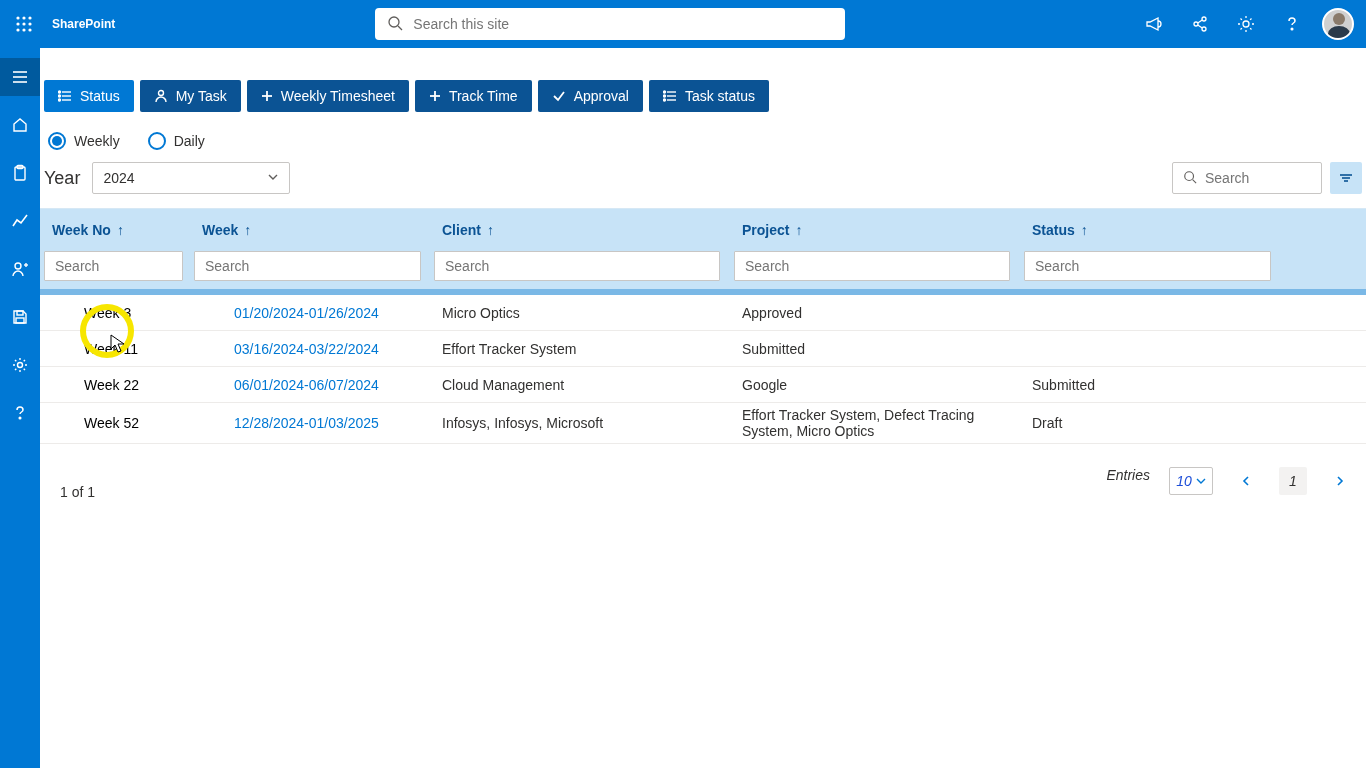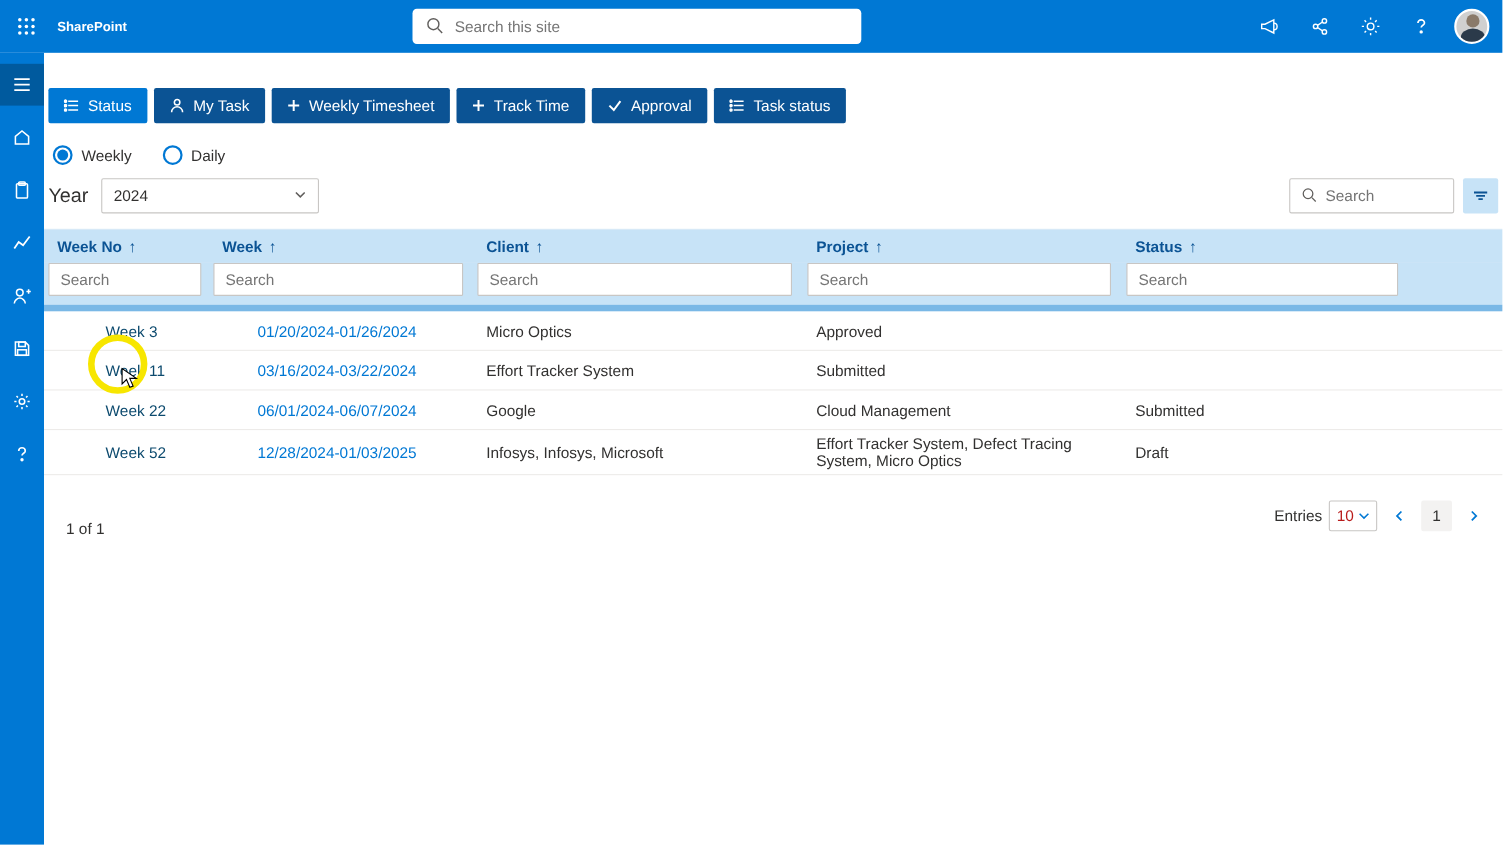--- a/index.html
+++ b/index.html
@@ -2,21 +2,21 @@
 <html><head>
 <meta charset="utf-8">
 <style>
   * { box-sizing: border-box; margin: 0; padding: 0; }
   body { font-family: "Segoe UI", Arial, sans-serif; font-size: 14px; color: #323130; background:#fff; }
 
   
   .suitebar { height: 48px; background: #0078d4; display:flex; align-items:center; color:#fff; }
   .waffle { width:48px; height:48px; display:flex; align-items:center; justify-content:center; cursor:pointer;}
   .brand { font-size:12px; font-weight:600; margin-left:4px;}
-  .searchbox { margin-left:260px; width:408px; height:32px; background:#fff; border-radius:4px; display:flex; align-items:center; padding:0 12px; color:#605e5c;}
+  .searchbox { margin-left:260px; width:470px; height:32px; background:#fff; border-radius:4px; display:flex; align-items:center; padding:0 12px; color:#605e5c;}
   .searchbox input { border:none; outline:none; flex:1; font-size:14px; color:#323130; background:transparent;}
   .searchbox .sicon { margin-right:10px; color:#605e5c;}
   .suite-right { margin-left:auto; display:flex; align-items:center; gap:2px; padding-right:6px;}
   .suite-icon { width:44px; height:48px; display:flex; align-items:center; justify-content:center; cursor:pointer; color:#fff;}
   .avatar { width:32px; height:32px; border-radius:50%; background:#d0d0d0; border:2px solid #fff; overflow:hidden; position:relative;}
   .avatar::before{ content:""; position:absolute; top:3px; left:9px; width:12px; height:12px; border-radius:50%; background:#8a7a6a;}
   .avatar::after{ content:""; position:absolute; bottom:-4px; left:4px; width:22px; height:16px; border-radius:50% 50% 0 0; background:#2b3a4a;}
 
   .shell { display:flex; height:calc(768px - 48px); }
 
@@ -43,34 +43,34 @@
   .yearrow label{ font-size:18px;}
   .dropdown { width:198px; height:32px; border:1px solid #c8c6c4; display:flex; align-items:center; justify-content:space-between; padding:0 10px; cursor:pointer; border-radius:2px;}
   .yearrow .rightcontrols { margin-left:auto; display:flex; gap:8px; padding-right:4px;}
   .searchfield { width:150px; height:32px; border:1px solid #c8c6c4; border-radius:2px; display:flex; align-items:center; padding:0 10px; gap:8px;}
   .searchfield input{ border:none; outline:none; flex:1; font-size:14px; background:transparent;}
   .filterbtn { width:32px; height:32px; background:#c7e3f7; display:flex; align-items:center; justify-content:center; border-radius:2px; cursor:pointer;}
 
   
   .grid { border-top:1px solid #d6e8f5; }
   .gridhead, .gridfilters { display:grid; grid-template-columns: 150px 240px 300px 290px 260px; align-items:center; }
-  .gridhead { background:#c7e3f7; height:30px; }
+  .gridhead { background:#c7e3f7; height:42px; }
   .gridhead .hcell { color:#0b5394; font-weight:600; padding-left:12px; display:flex; align-items:center; gap:6px; user-select:none;}
   .gridfilters { background:#c7e3f7; padding:0 0 8px 0; }
   .gridfilters .fcell { padding:0 4px 0 4px;}
   .gridfilters input { width:98%; height:30px; border:1px solid #c8c6c4; padding:0 10px; font-size:14px; border-radius:1px; background:#fff;}
   .gridbar { height:6px; background:#7ab8e6;}
   .row { display:grid; grid-template-columns: 150px 240px 300px 290px 260px; align-items:center; min-height:36px; border-bottom:1px solid #edebe9; padding:4px 0;}
   .row .cell { padding-left:12px; }
-  .row .linkcell { color:#0c4a6e; cursor:pointer; padding-left:56px;}
+  .row .linkcell { color:#000000; cursor:pointer; padding-left:44px;}
   .row .linkcell2 { color:#0078d4; cursor:pointer; padding-left:44px;}
 
   .pager { display:flex; align-items:center; padding:18px 12px; }
-  .pager .entries { margin-left:auto; display:flex; align-items:center; gap:6px;}
-  .pgdrop { width:44px; height:28px; border:1px solid #c8c6c4; display:flex; align-items:center; justify-content:center; gap:4px; cursor:pointer; border-radius:2px; color:#b91c1c;}
+  .pager .entries { margin-left:auto; display:flex; align-items:flex-start; gap:19px;font-style:italic;}
+  .pgdrop { width:44px; height:28px; border:1px solid #c8c6c4; display:flex; align-items:center; justify-content:center; gap:4px; cursor:pointer; border-radius:2px; color:#1d4ed8;}
   .pgbtn { width:28px; height:28px; display:flex; align-items:center; justify-content:center; color:#0078d4; cursor:pointer;}
   .pgnum { width:28px; height:28px; display:flex; align-items:center; justify-content:center; background:#f3f2f1; border-radius:2px;}
   .pager .pageinfo { padding-left:8px;margin-top:22px;}
 
   
   .hl { position:absolute; width:54px; height:54px; border:6px solid #f7e600; border-radius:50%; pointer-events:none;}
   .cursor-arrow { position:absolute; pointer-events:none;}
   .cursor-arrow svg { display:block; }
 
   .content-wrap { position:relative; margin-left:0; margin-right:0;}
@@ -334,22 +334,22 @@
       </div>
       <div class="row">
         <div class="cell linkcell">Week 11</div>
         <div class="cell linkcell2">03/16/2024-03/22/2024</div>
         <div class="cell">Effort Tracker System</div>
         <div class="cell">Submitted</div>
       </div>
       <div class="row">
         <div class="cell linkcell">Week 22</div>
         <div class="cell linkcell2">06/01/2024-06/07/2024</div>
+        <div class="cell">Cloud Management</div>
         <div class="cell">Google</div>
-        <div class="cell">Cloud Management</div>
         <div class="cell">Submitted</div>
       </div>
       <div class="row">
         <div class="cell linkcell">Week 52</div>
         <div class="cell linkcell2">12/28/2024-01/03/2025</div>
         <div class="cell">Infosys, Infosys, Microsoft</div>
         <div class="cell">Effort Tracker System, Defect Tracing System, Micro Optics</div>
         <div class="cell">Draft</div>
       </div>
 

